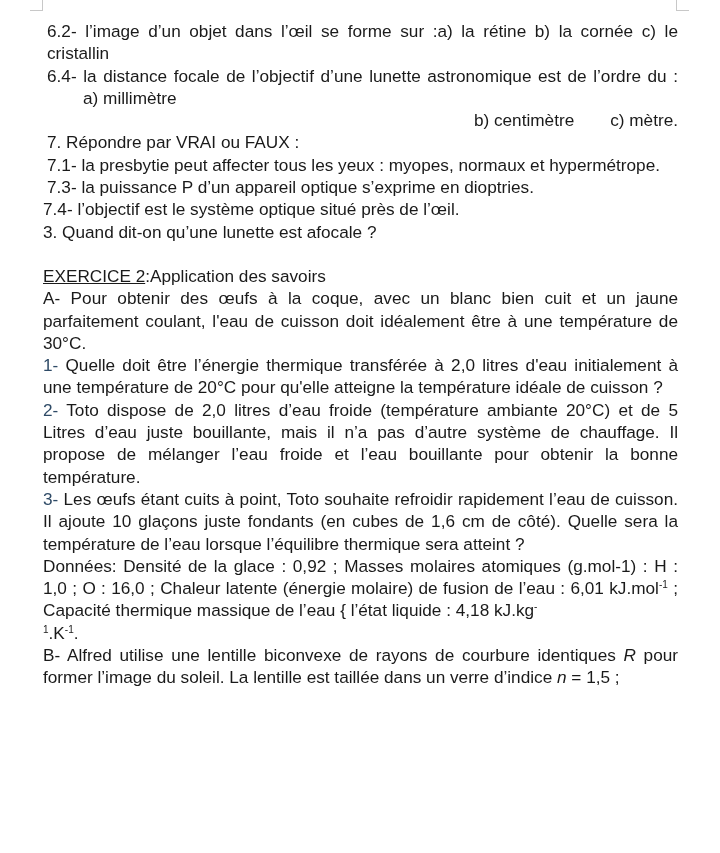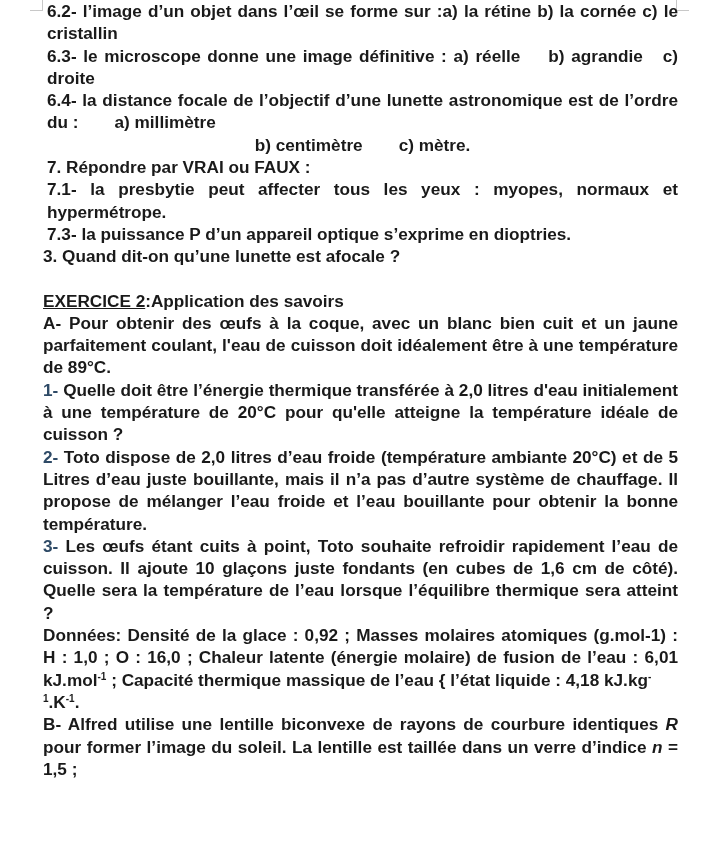--- a/index.html
+++ b/index.html
@@ -1,66 +1,64 @@
 <!DOCTYPE html>
 <html><head>
 <meta charset="utf-8">
 <style>
   html, body { margin:0; padding:0; background:#ffffff; }
   body { width:720px; height:853px; position:relative; overflow:hidden;
          font-family:"Liberation Sans", sans-serif; color:#1a1a1a; }
   .corner { position:absolute; width:12px; height:12px; border-color:#c8c8c8; border-style:solid; }
   .corner.tl { left:30px; top:-2px; border-width:0 1px 1px 0; }
   .corner.tr { left:676px; top:-2px; border-width:0 0 1px 1px; }
-  .page { position:absolute; left:43px; top:0; width:635px; font-size:17.2px; line-height:22.3px;font-weight:bold; }
+  .page { position:absolute; left:43px; top:20px; width:635px; font-size:17.2px; line-height:22.3px; }
   .p { margin:0; text-align:justify; }
   .ind { padding-left:4px; }
   .sp { height:22px; }
   .u { text-decoration:underline;margin-top:32px; }
   .num { color:#2e4a66; }
   sup { font-size:10px; line-height:0; vertical-align:6px; }
   .it { font-style:italic; }
   .tab { display:inline-block; width:28px; }
   .tab2 { display:inline-block; width:36px; }
 </style>
 </head>
 <body>
 
 <div class="corner tl"></div>
 <div class="corner tr"></div>
 
 <div class="page">
 
   <p class="p ind">6.2- l’image d’un objet dans l’œil se forme sur :a) la rétine  b) la cornée c) le cristallin</p>
 
-  <p class="p ind">
-    <span>6.3- le microscope donne une image définitive : a) réelle</span><span class="tab"></span><span>b) agrandie</span>&nbsp;&nbsp;&nbsp;<span>c) droite</span>
-  </p>
 
   <p class="p ind">
     <span>6.4- la distance focale de l’objectif d’une lunette astronomique est de l’ordre du :</span><span class="tab2"></span><span>a) millimètre</span>
   </p>
-  <p class="p ind" style="text-align:center;">
+  <p class="p ind" style="text-align:right;">
     <span>b) centimètre</span><span class="tab2"></span><span>c) mètre.</span>
   </p>
 
   <p class="p ind">7. Répondre par VRAI ou FAUX :</p>
   <p class="p ind">7.1- la presbytie peut affecter tous les yeux : myopes, normaux et hypermétrope.</p>
   <p class="p ind">7.3- la puissance P d’un appareil optique s’exprime en dioptries.</p>
+  <p class="p">7.4- l’objectif est le système optique situé près de l’œil.</p>
   <p class="p">3. Quand dit-on qu’une lunette est afocale ?</p>
 
   <div class="sp"></div>
 
   <p class="p">
     <span class="u">EXERCICE 2</span><span>:Application des savoirs</span>
   </p>
 
   <p class="p">
     <span>A-</span>
-    <span>Pour obtenir des œufs à la coque, avec un blanc bien cuit et un jaune parfaitement coulant, l'eau de cuisson doit idéalement être à une température de 89°C.</span>
+    <span>Pour obtenir des œufs à la coque, avec un blanc bien cuit et un jaune parfaitement coulant, l'eau de cuisson doit idéalement être à une température de 30°C.</span>
   </p>
 
   <p class="p">
     <span class="num">1-</span>
     <span>Quelle doit être l’énergie thermique transférée à 2,0 litres d'eau initialement à une température de 20°C pour qu'elle atteigne la température idéale de cuisson ?</span>
   </p>
 
   <p class="p">
     <span class="num">2-</span>
     <span>Toto dispose de 2,0 litres d’eau froide (température ambiante 20°C) et de 5 Litres d’eau juste bouillante, mais il n’a pas d’autre système de chauffage. Il propose de mélanger l’eau froide et l’eau bouillante pour obtenir la bonne température.</span>

